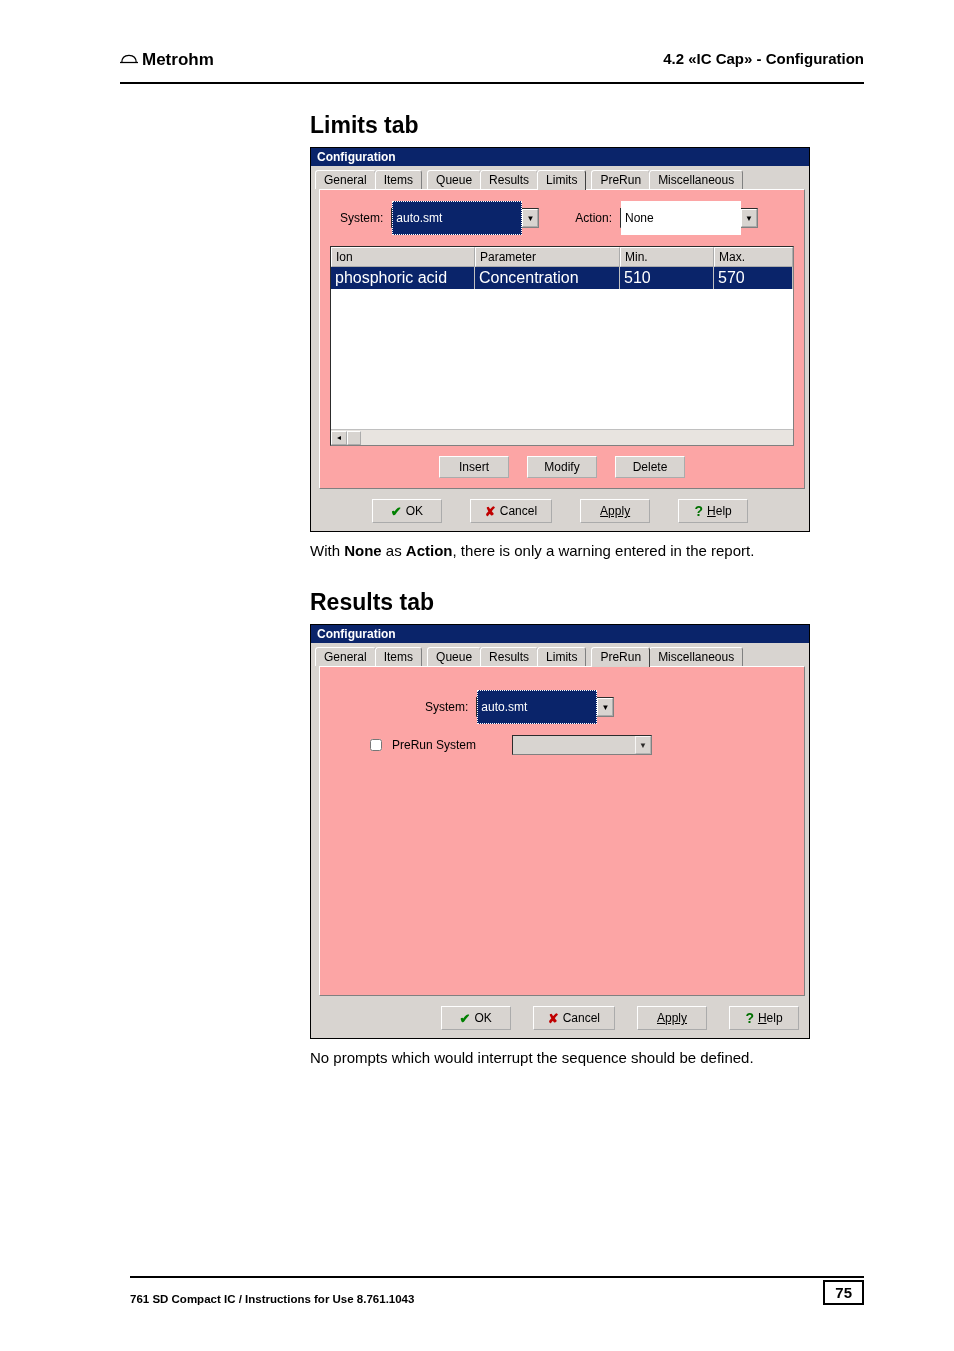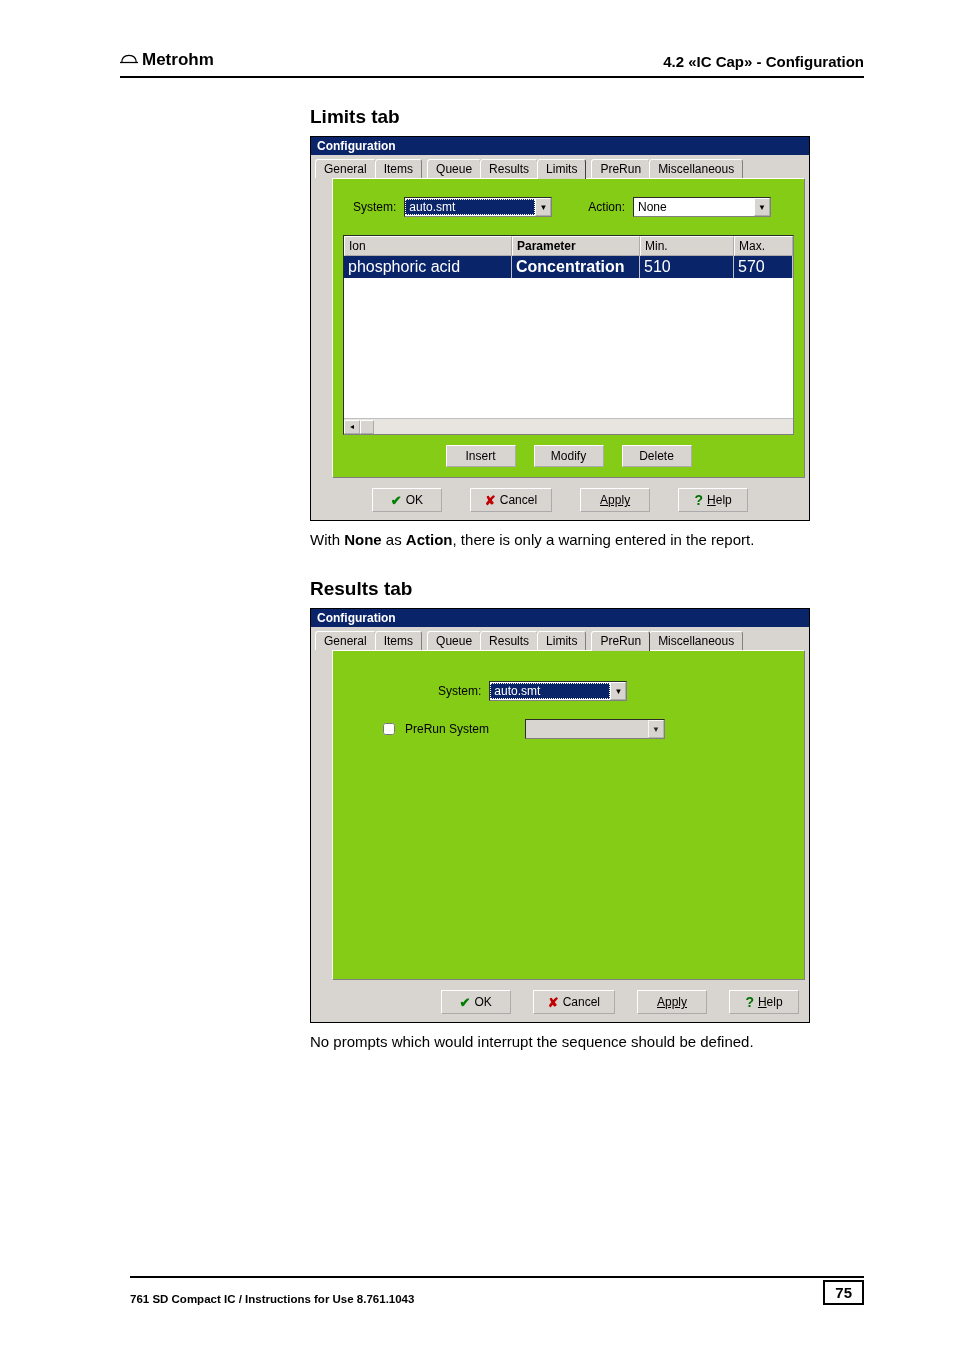--- a/index.html
+++ b/index.html
@@ -10,23 +10,22 @@
     width: 954px;
     height: 1351px;
     position: relative;
   }
   .page {
     padding: 50px 90px 40px 120px;
   }
   .header-row {
     display: flex;
     justify-content: space-between;
-    align-items: flex-end;
     border-bottom: 2px solid #000;
-    padding-bottom: 6px;
+    padding-bottom: 12px;
     margin-bottom: 25px;
   }
   .brand {
     font-weight: bold;
     font-size: 17px;
     display: flex;
     align-items: baseline;
     gap: 2px;
   }
   .brand-logo {
@@ -36,21 +35,21 @@
   }
   .breadcrumb {
     font-weight: bold;
     font-size: 15px;
   }
   .content {
     margin-left: 190px;
   }
   .section-heading {
     font-weight: bold;
-    font-size: 19px;
+    font-size: 23px;
     margin-bottom: 8px;
     margin-top: 28px;
     font-family: Arial, Helvetica, sans-serif;
   }
   .dialog {
     width: 500px;
     border: 1px solid #000;
     background: #d8d4d0;
     font-family: "MS Sans Serif", Tahoma, Arial, sans-serif;
     font-size: 12px;
@@ -83,25 +82,25 @@
     background: #d8d4d0;
     border-color: #fff #404040 transparent #fff;
     z-index: 2;
     padding-bottom: 3px;
     margin-bottom: -1px;
   }
   .tab.nonactive {
     border-color: #fff #808080 transparent #fff;
   }
   .tab-body {
-    margin: 0 4px 4px 21px;
+    margin: 0 4px 4px 8px;
     border: 1px solid #808080;
     border-top-color: #fff;
     border-left-color: #fff;
-    background: #84cc16;
+    background: #fca5a5;
     padding: 18px 10px 10px 10px;
     min-height: 300px;
     position: relative;
   }
   .form-row {
     display: flex;
     align-items: center;
     gap: 8px;
     margin-bottom: 18px;
   }
@@ -112,21 +111,21 @@
     background: #fff;
     border: 1px inset #808080;
     height: 20px;
   }
   .combo input {
     border: none;
     background: #0a246a;
     color: #fff;
     font-size: 12px;
     padding: 1px 4px;
-    height: 16px;
+    height: 34px;
     outline: 1px dotted #fff;
     outline-offset: -1px;
   }
   .combo-plain input {
     background: #fff; color: #000; outline: none;
   }
   .combo-btn {
     width: 16px; height: 18px;
     background: #d8d4d0;
     border: 1px outset #fff;
@@ -153,22 +152,22 @@
   }
   .grid-row { display: flex; }
   .grid-row .gc {
     border-right: 1px solid #c0c0c0;
     padding: 2px 4px;
     font-size: 16px;
     background: #0a246a;
     color: #fff;
   }
   .gc { overflow: hidden; }
-  .col-ion { width: 168px; }
-  .col-param { width: 128px; font-weight: bold; }
+  .col-ion { width: 144px; }
+  .col-param { width: 145px; }
   .col-min { width: 94px; }
   .col-max { width: 92px; flex:1; }
   .grid-empty { flex: 1; background: #fff; }
   .grid-scroll {
     height: 16px;
     background: #e8e4e0;
     border-top: 1px solid #c0c0c0;
     display: flex;
     align-items: center;
   }

